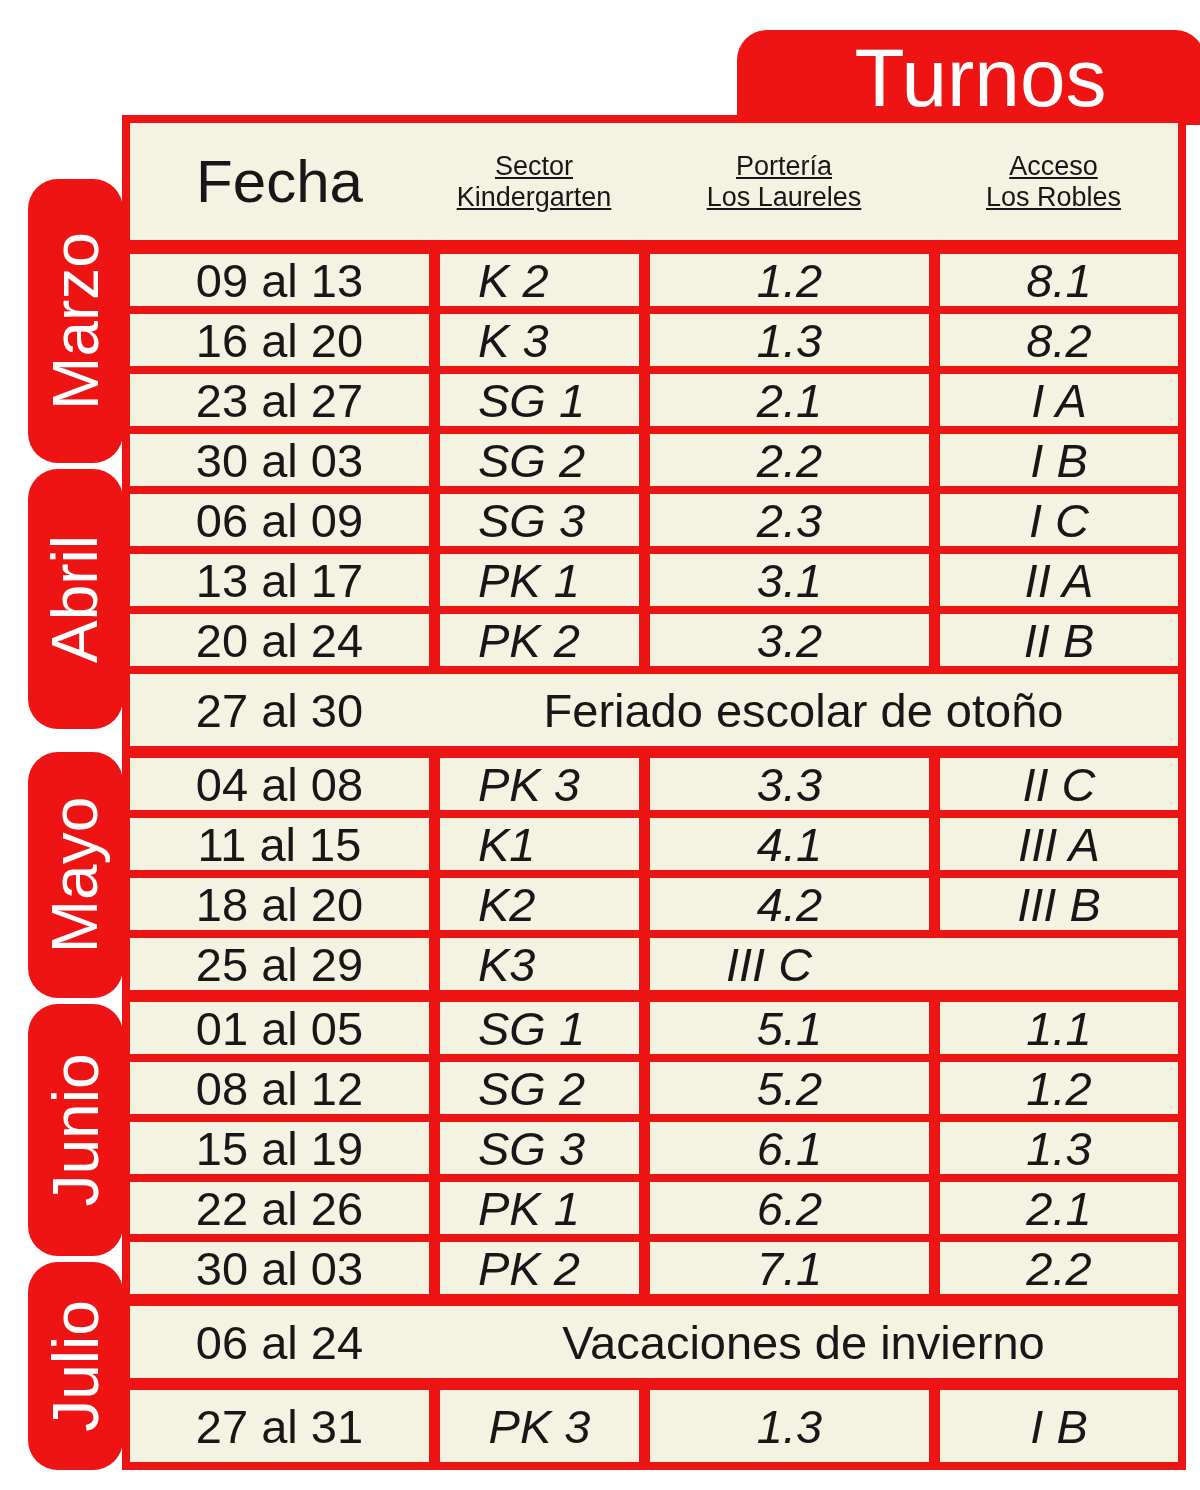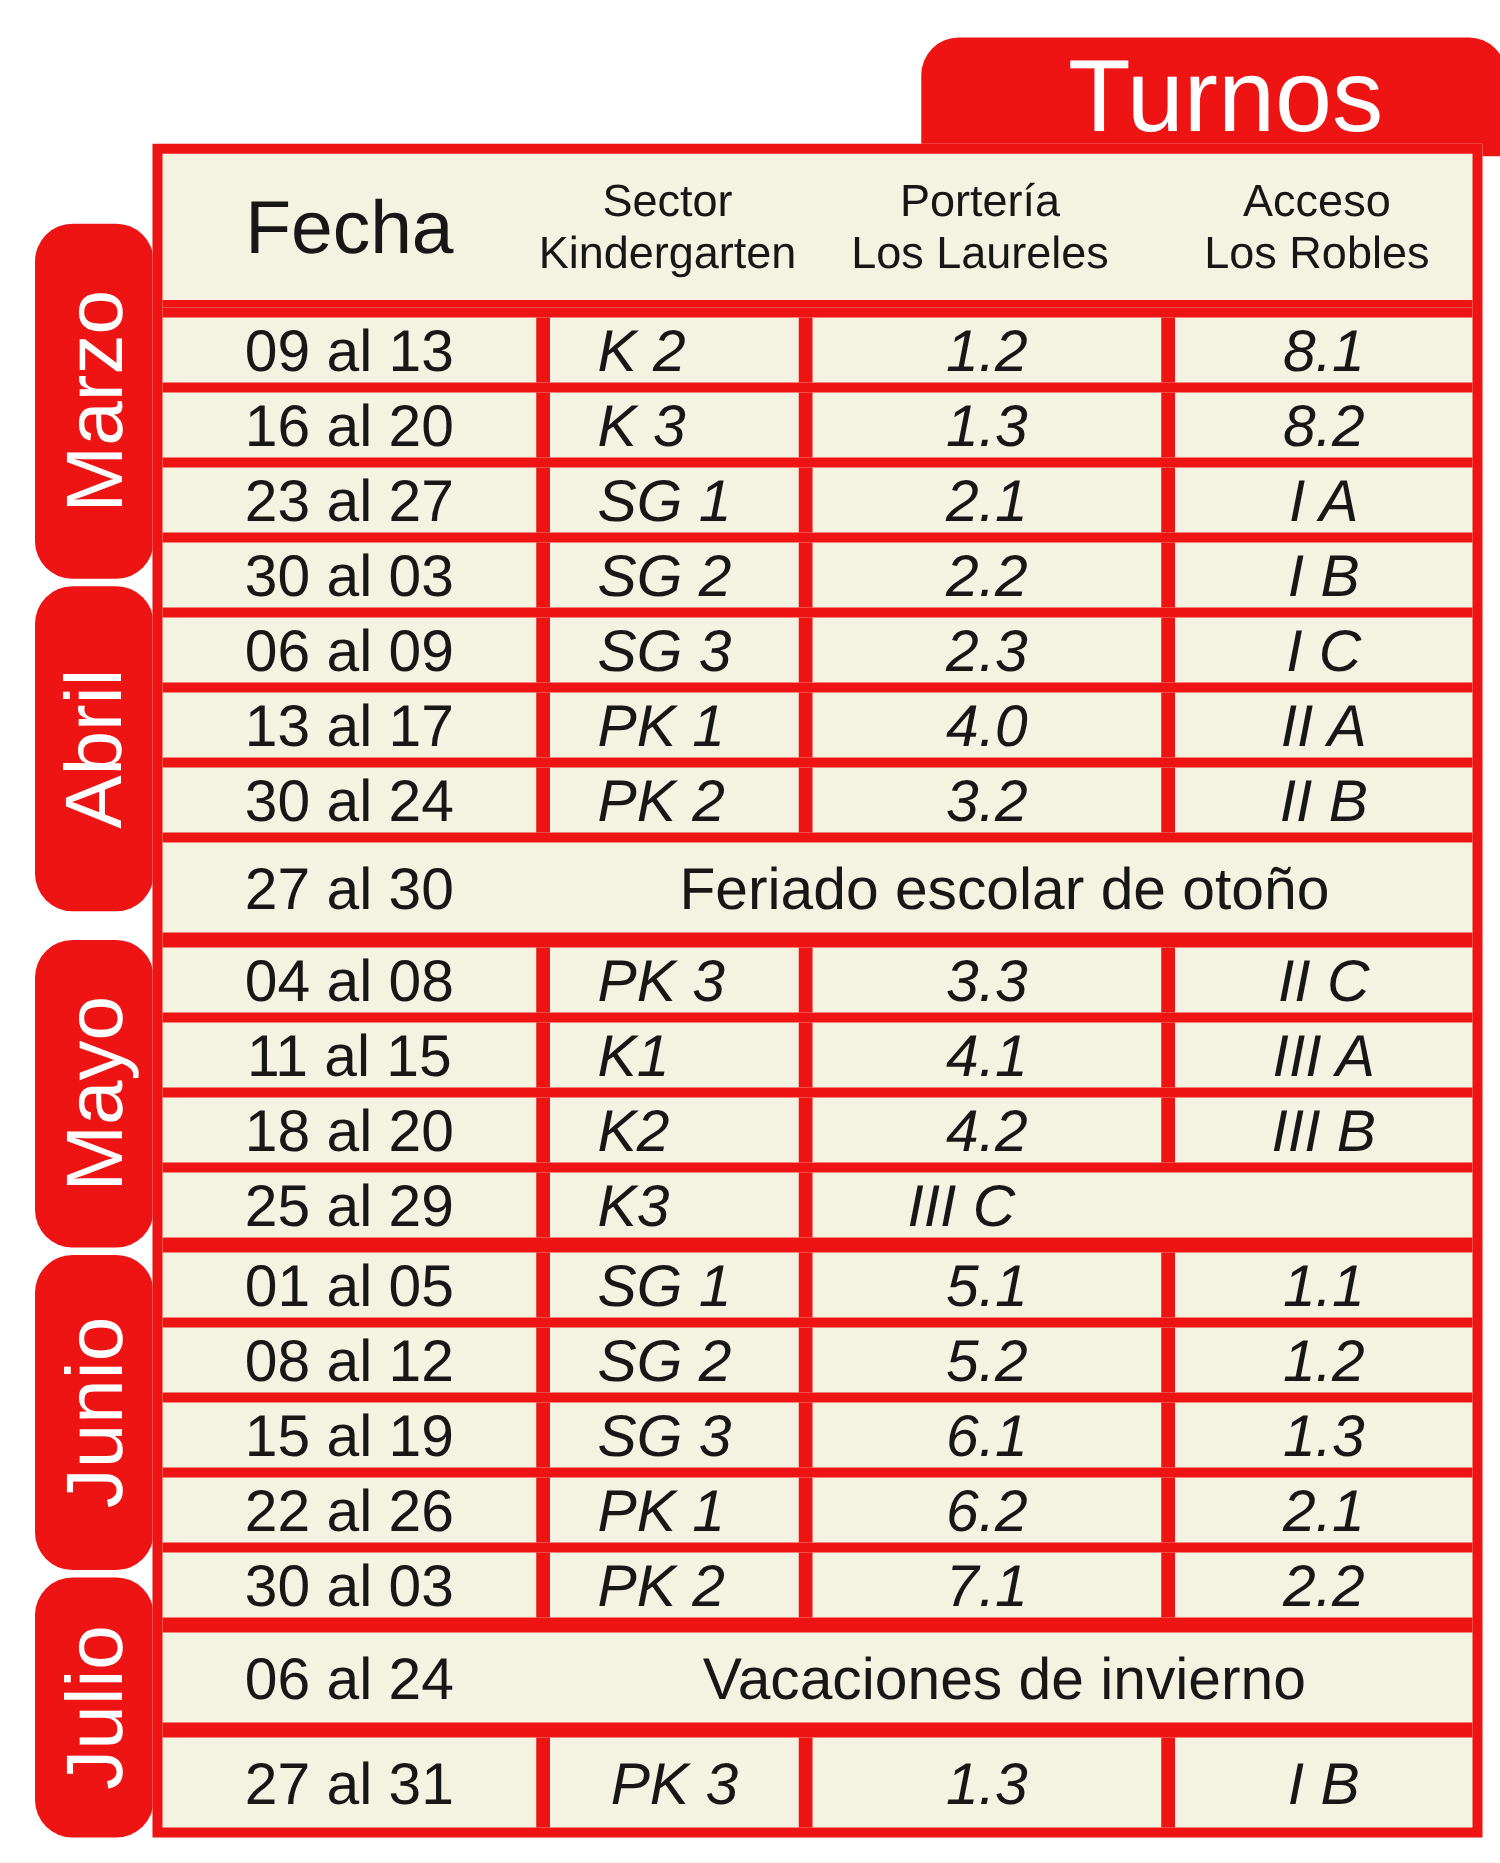--- a/index.html
+++ b/index.html
@@ -47,21 +47,21 @@
   }
   .thead{
     height:117px;border-bottom:6px solid var(--red);
     display:flex;align-items:center;
   }
   .hc{
     box-sizing:border-box;display:flex;flex-direction:column;
     align-items:center;justify-content:flex-start;overflow:visible;
   }
   .hc .big{font-size:60px;line-height:1;}
-  .hc .sub{font-size:36px;line-height:1.13;white-space:nowrap;}
+  .hc .sub{font-size:27px;line-height:1.13;white-space:nowrap;text-decoration:underline;}
 
   .c-fecha{width:299px;}
   .c-sector{width:210px;}
   .c-porteria{width:290px;}
   .c-acceso{width:249px;}
 
   .row{display:flex;height:52px;border-top:8px solid var(--red);text-align:right;}
   .row.thick{border-top-width:12px;}
   .row.tall{height:72px;}
   .tbody .row:last-child{height:72px;}
@@ -151,26 +151,26 @@
   <div class="row">
     <div class="cell c-fecha fecha">06 al 09</div>
     <div class="cell c-sector sector">SG 3</div>
     <div class="cell c-porteria porteria">2.3</div>
     <div class="cell c-acceso acceso">I C</div>
   </div>
 
   <div class="row">
     <div class="cell c-fecha fecha">13 al 17</div>
     <div class="cell c-sector sector">PK 1</div>
-    <div class="cell c-porteria porteria">4.0</div>
+    <div class="cell c-porteria porteria">3.1</div>
     <div class="cell c-acceso acceso">II A</div>
   </div>
 
   <div class="row">
-    <div class="cell c-fecha fecha">30 al 24</div>
+    <div class="cell c-fecha fecha">20 al 24</div>
     <div class="cell c-sector sector">PK 2</div>
     <div class="cell c-porteria porteria">3.2</div>
     <div class="cell c-acceso acceso">II B</div>
   </div>
 
   <div class="row row-note tall">
     <div class="cell c-fecha fecha">27 al 30</div>
     <div class="cell note">Feriado escolar de otoño</div>
   </div>
 

